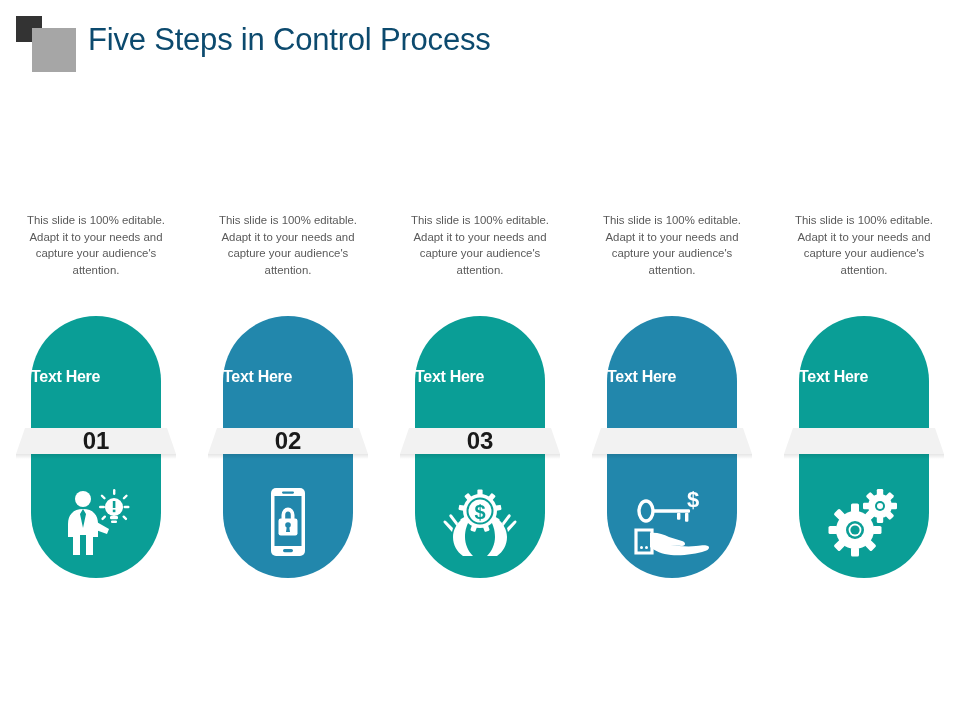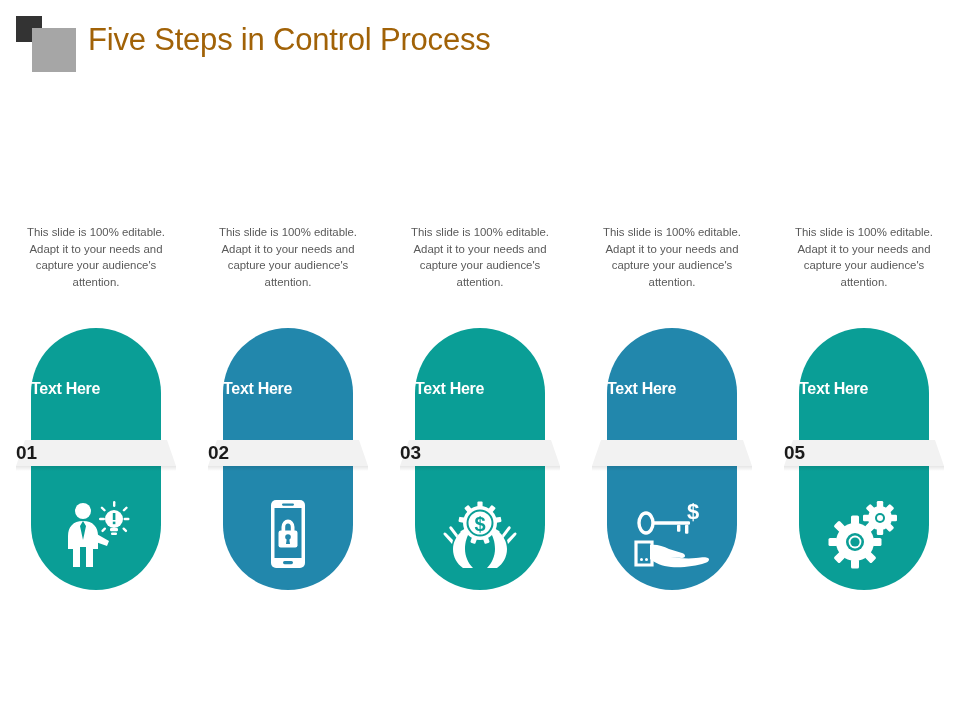--- a/index.html
+++ b/index.html
@@ -46,36 +46,36 @@
     height: 44px;
     background: #a6a6a6;
   }
 
   .page-title {
     position: absolute;
     left: 88px;
     top: 22px;
     font-size: 31px;
     font-weight: normal;
-    color: #a16207;
+    color: #0c4a6e;
     letter-spacing: -0.2px;
     white-space: nowrap;
   }
 
   
   .columns {
     position: absolute;
     left: 0;
     top: 196px;
     width: 960px;
     height: 420px;
   }
   .column {
     position: absolute;
-    top: 16px;
+    top: 4px;
     width: 192px;
     height: 420px;
   }
   .column.c0 { left: 0px; }
   .column.c1 { left: 192px; }
   .column.c2 { left: 384px; }
   .column.c3 { left: 576px; }
   .column.c4 { left: 768px; }
 
   .blurb {
@@ -138,22 +138,22 @@
     background: linear-gradient(to bottom, rgba(0,0,0,0.10), rgba(0,0,0,0));
     pointer-events: none;
   }
   .band-number {
     position: absolute;
     left: -15px;
     top: 112px;
     width: 160px;
     height: 26px;
     line-height: 25px;
-    text-align: left;
-    font-size: 19px;
+    text-align: center;
+    font-size: 24px;
     font-weight: bold;
     color: #1a1a1a;
     letter-spacing: 0px;
   }
 
   .icon-slot {
     position: absolute;
     left: 0;
     top: 150px;
     width: 130px;
@@ -321,21 +321,20 @@
       </div>
     </div>
 
     <div class="column c4">
       <div class="blurb">This slide is 100% editable. Adapt it to your needs and capture your audience's attention.</div>
       <div class="pill-wrap">
         <div class="pill teal"></div>
         <div class="pill-label">Text Here</div>
         <div class="band"></div>
         <div class="band-shadow"></div>
-        <div class="band-number">05</div>
         <div class="icon-slot">
           <svg width="78" height="74" viewBox="0 0 78 74" fill="#ffffff">
 
             <g transform="translate(55,21)">
               <circle r="12"></circle>
               <g>
                 <rect x="-3.2" y="-17" width="6.4" height="6.5" rx="1.3"></rect>
                 <rect x="-3.2" y="-17" width="6.4" height="6.5" rx="1.3" transform="rotate(45)"></rect>
                 <rect x="-3.2" y="-17" width="6.4" height="6.5" rx="1.3" transform="rotate(90)"></rect>
                 <rect x="-3.2" y="-17" width="6.4" height="6.5" rx="1.3" transform="rotate(135)"></rect>

